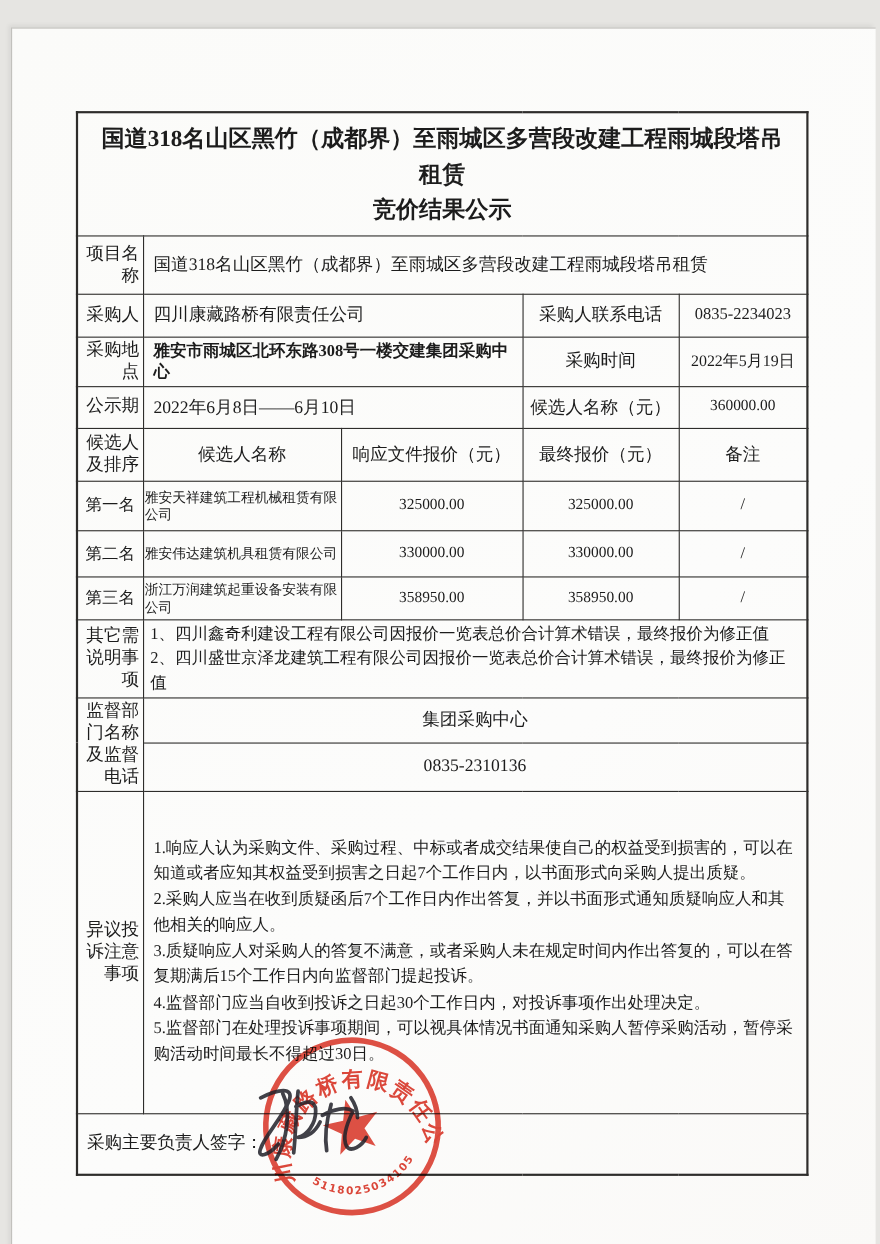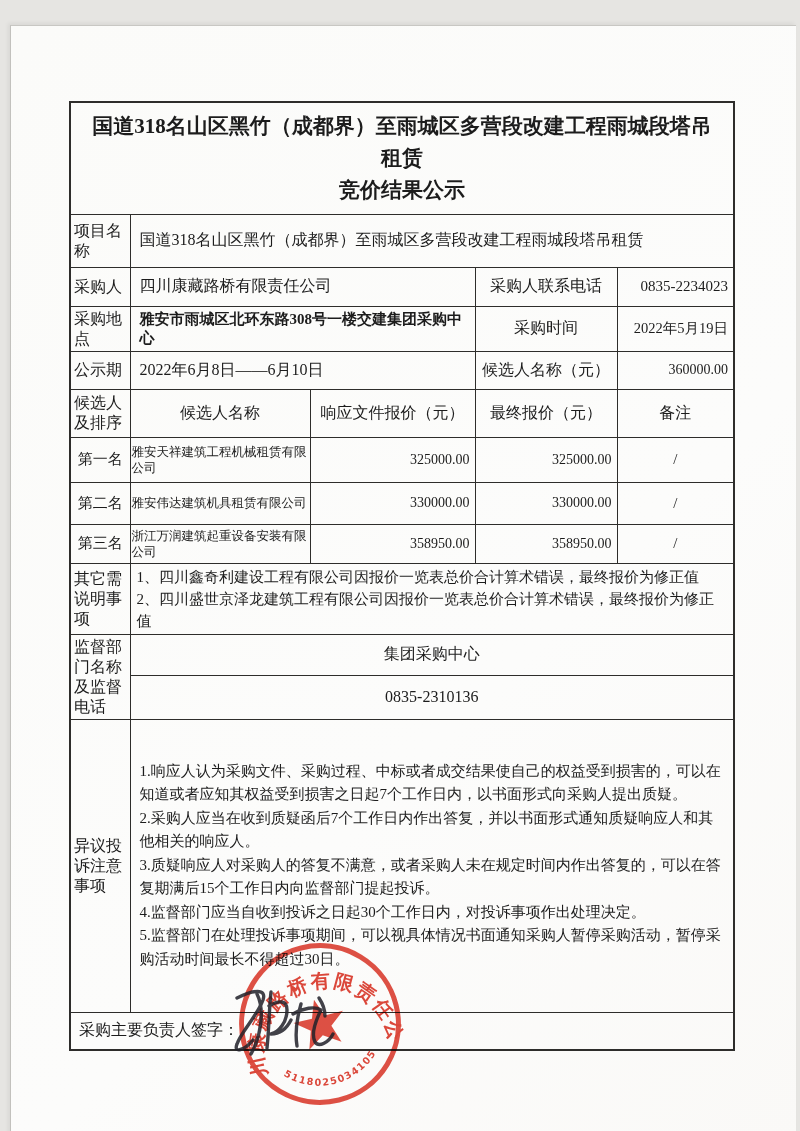--- a/index.html
+++ b/index.html
@@ -38,30 +38,30 @@
   tr.r-loc    { height:42px; }
   tr.r-pub    { height:38px;margin-top:32px; }
   tr.r-chead  { height:48px; }
   tr.r-c1     { height:45px; }
   tr.r-c2     { height:42px; }
   tr.r-c3     { height:39px; }
   tr.r-other  { height:68px; }
   tr.r-supa   { height:40px; }
   tr.r-supb   { height:42px; }
   tr.r-obj    { height:293px; }
-  tr.r-sign   { height:38px; }
+  tr.r-sign   { height:56px; }
 
   .title-cell { text-align:center; font-weight:700; font-size:21px; line-height:32px; padding:0 14px; }
-  .lbl   { font-size:16px; line-height:20px; padding:2px 3px; text-align:left; }
+  .lbl   { font-size:16px; line-height:20px; padding:2px 3px; text-align:right; }
   .val   { font-size:16px; text-align:left; padding-left:9px; }
   .val-sm{ font-size:15px; text-align:left; padding-left:9px; padding-right:1px;font-weight:bold; }
   .hd    { font-size:16px; text-align:center; }
   .rank  { font-size:15px; text-align:center; }
   .name  { font-size:12.5px; line-height:16px; padding:1px; }
-  .num   { font-size:14px; text-align:right; }
+  .num   { font-size:14px; text-align:center; }
   .slash { font-size:15px; text-align:center; }
   .notes { font-size:15px; line-height:22px; padding-left:6px; }
   .sup   { font-size:16px; text-align:center; }
   .obj-cell { font-size:15px; line-height:23.5px; padding:6px 9px; }
   .sign-cell{ font-size:16px; padding-left:8px; }
 
   .seal {
     position:absolute;
     left:223px; top:915px;  
     width:172px; height:166px;

